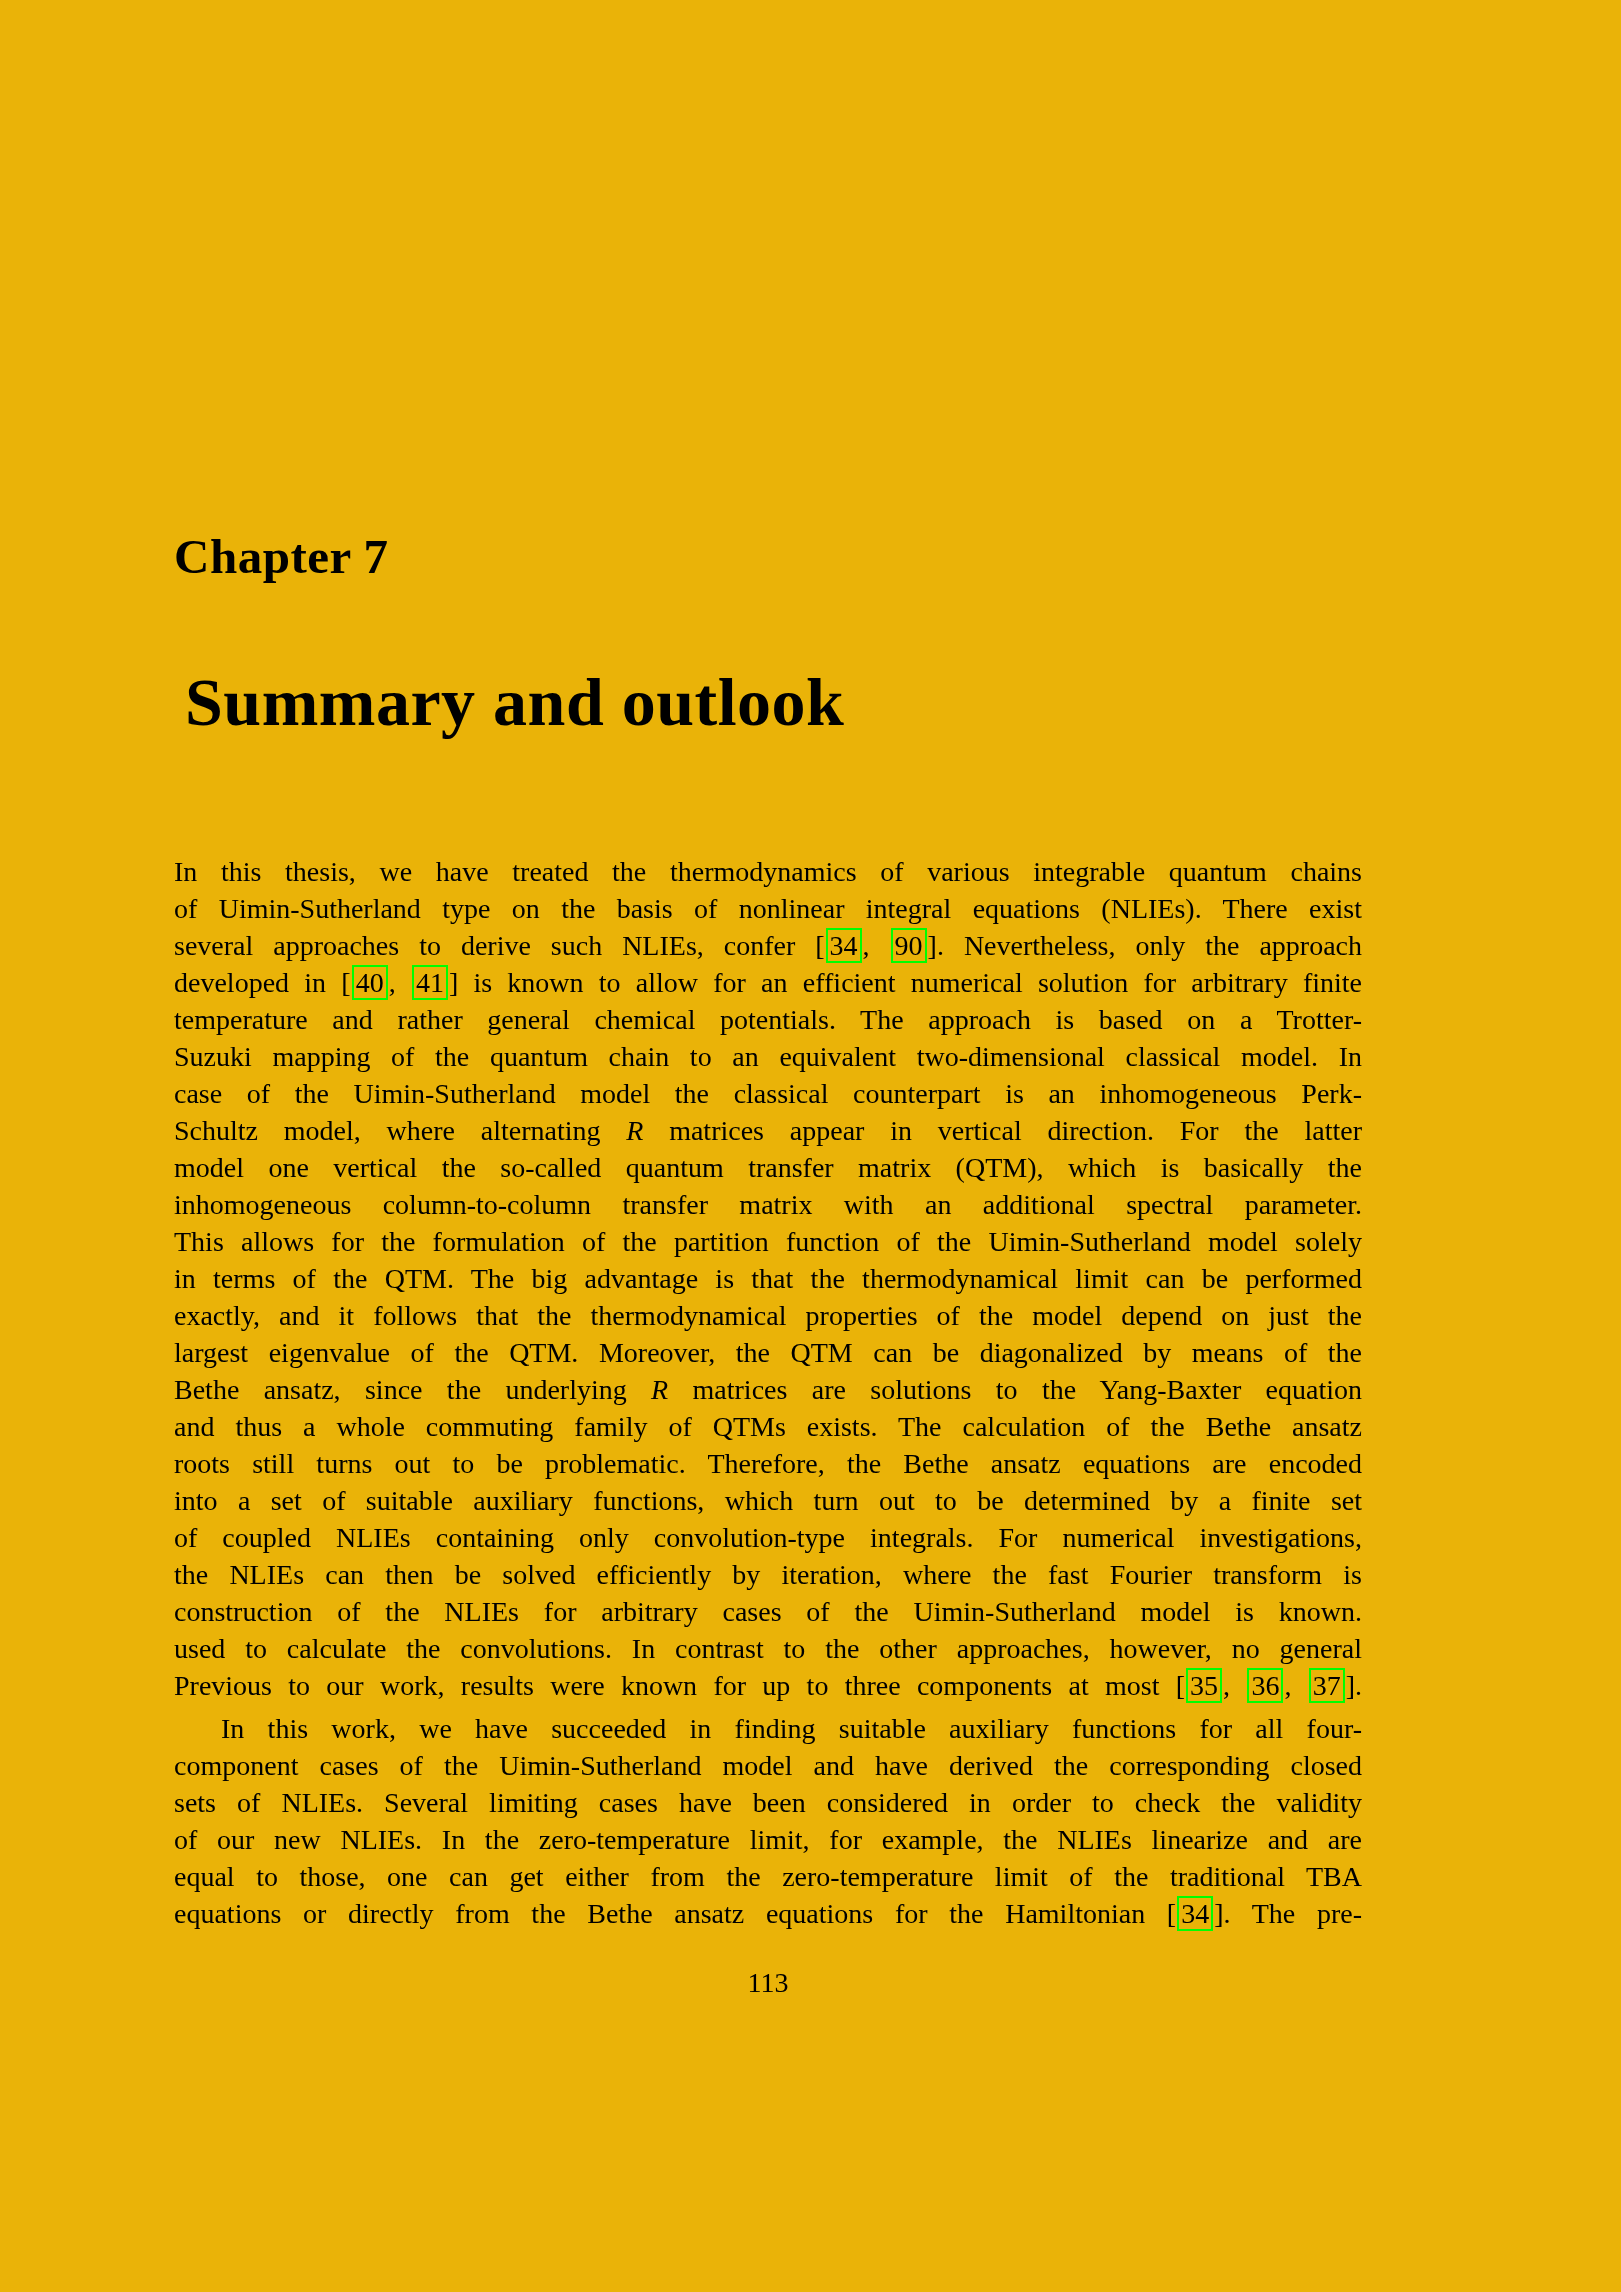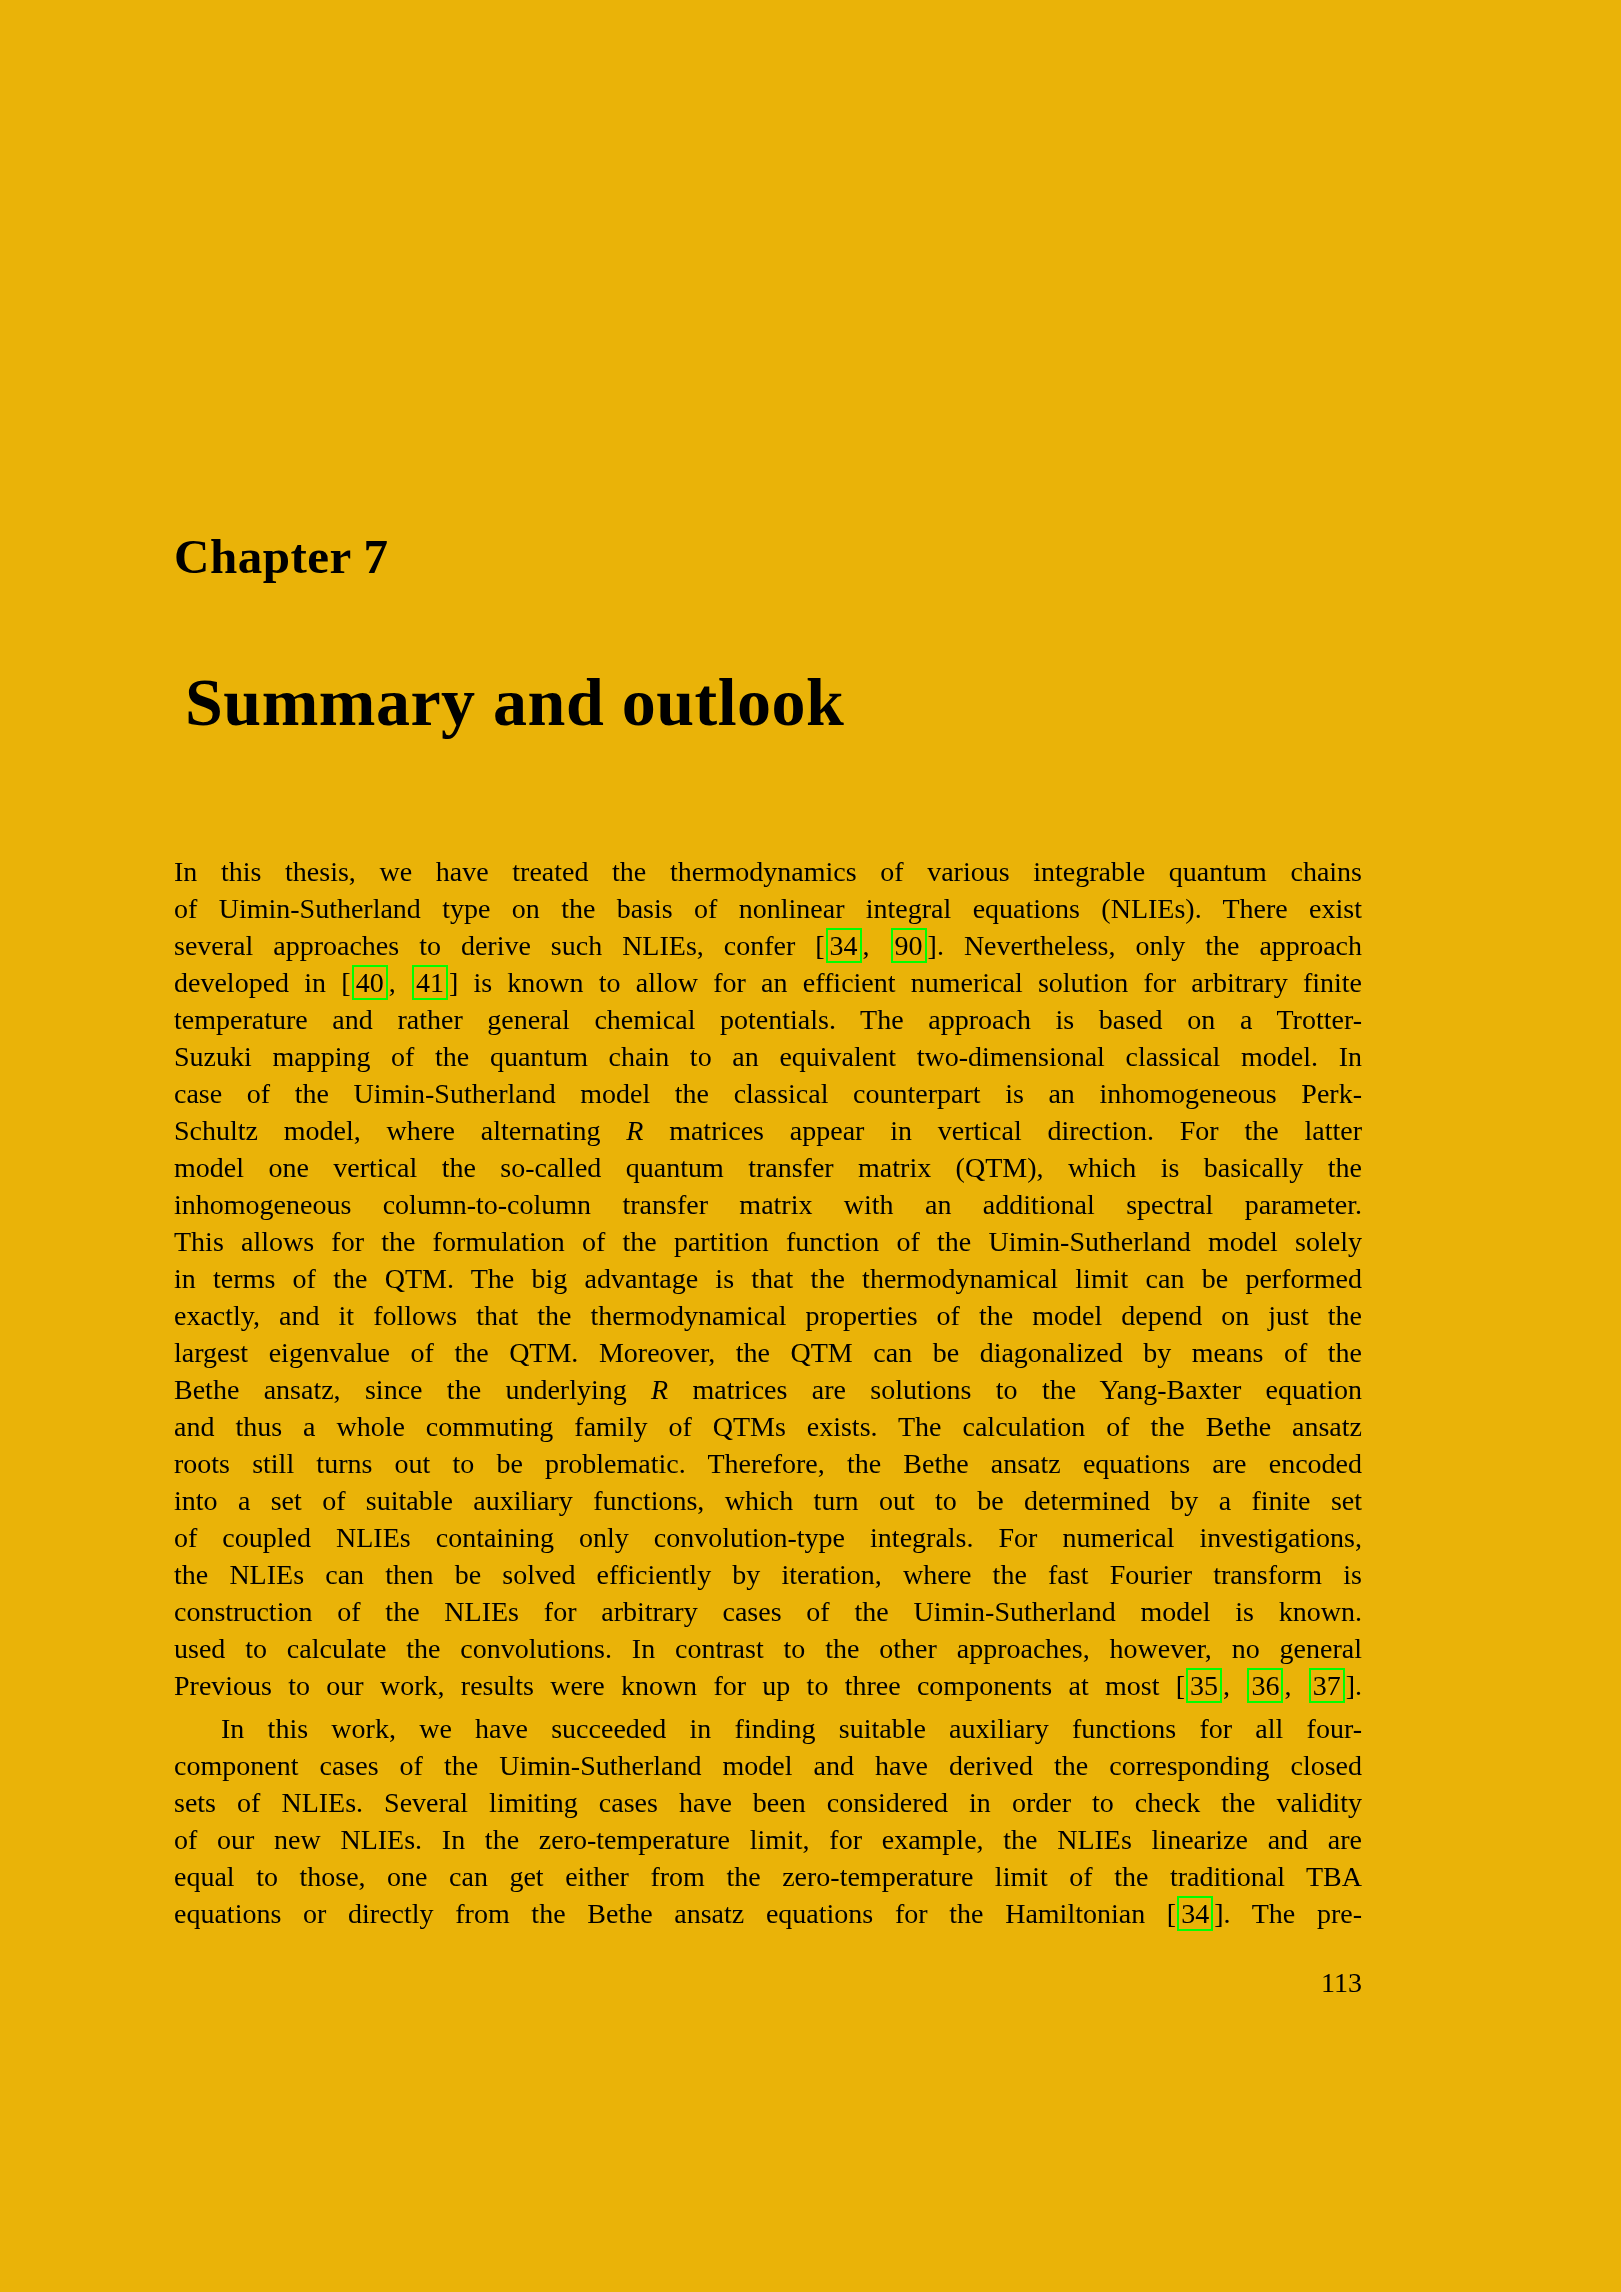--- a/index.html
+++ b/index.html
@@ -61,21 +61,21 @@
   }
   .math {
     font-style: italic;
     font-family: "Liberation Serif", "DejaVu Serif", serif;
   }
   .page-number {
     position: absolute;
     left: 174px;
     top: 1964px;
     width: 1188px;
-    text-align: right;
+    text-align: center;
     font-size: 28px;
     line-height: 37px;
   }
 </style>
 </head>
 <body>
 
 <div class="page">
   <h2 class="chapter-label">Chapter 7</h2>
   <h1 class="chapter-title">Summary and outlook</h1>

